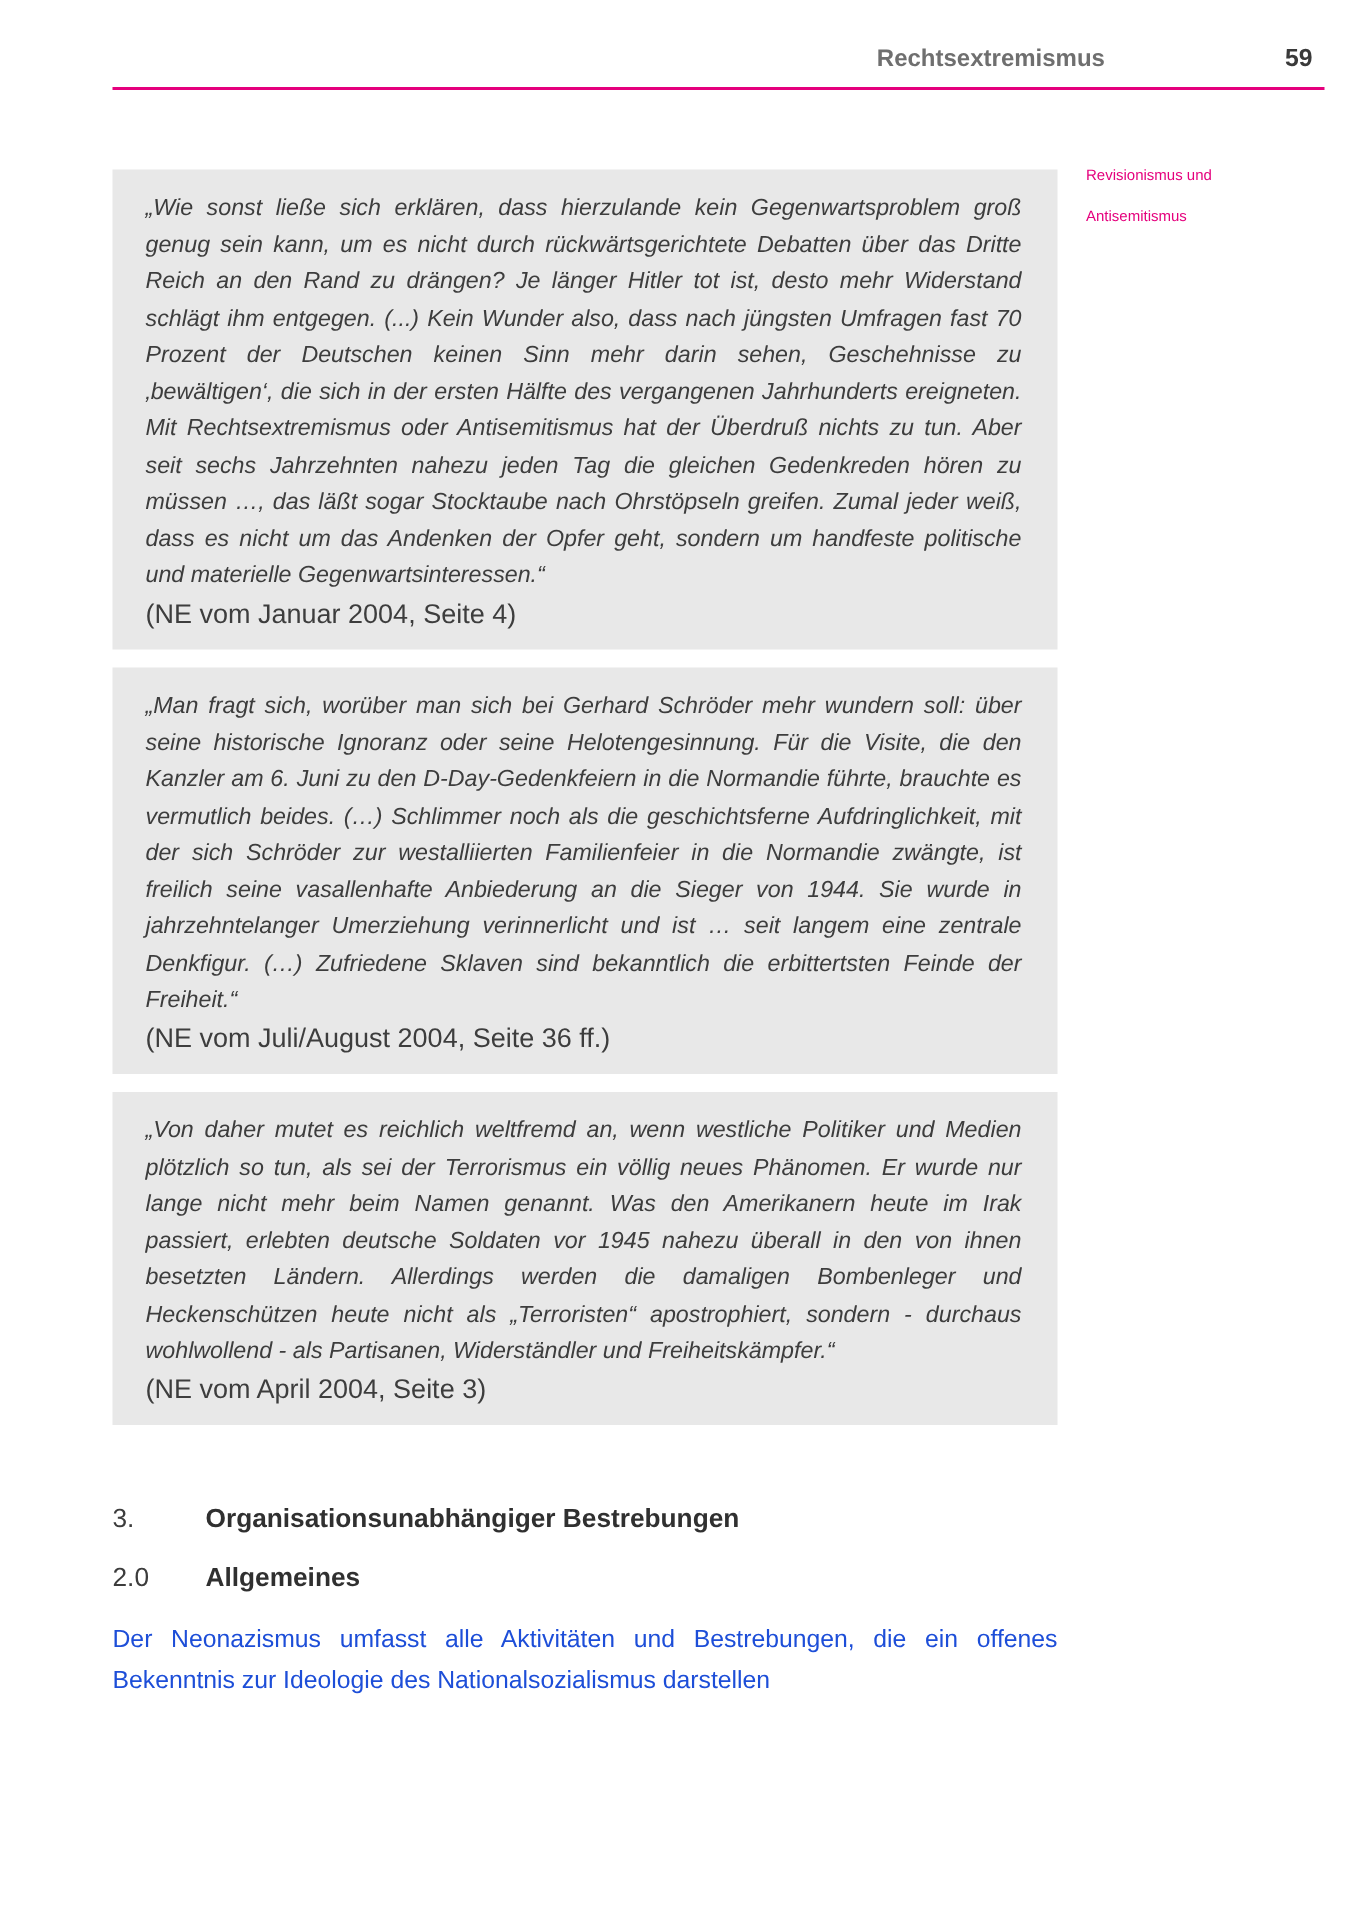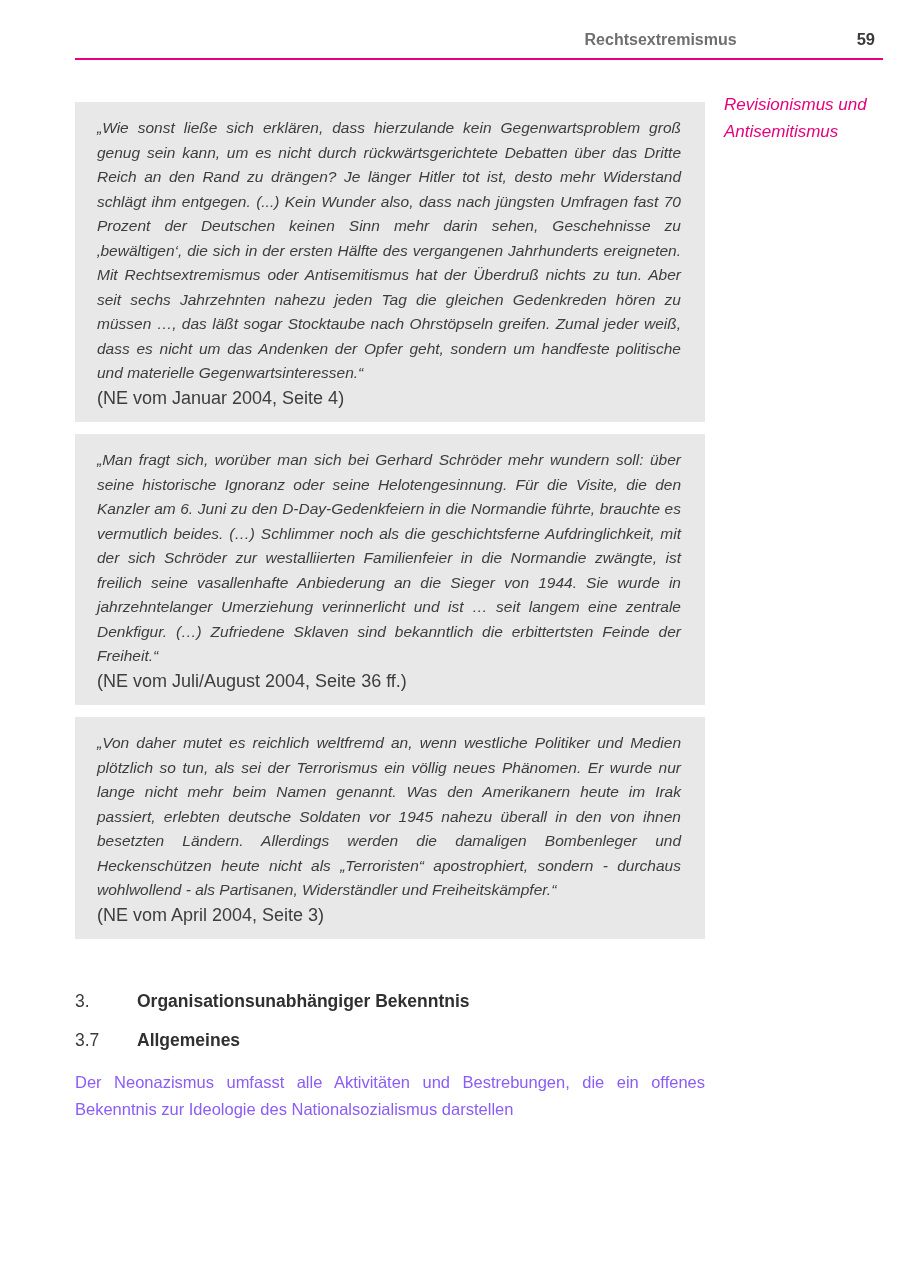--- a/index.html
+++ b/index.html
@@ -34,33 +34,32 @@
     font-size: 16.5px;
     color: #3a3a3a;
     margin-left: 120px;
     margin-right: 8px;
   }
 
   
   .margin-note {
     position: absolute;
     left: 724px;
-    top: 91px;
+    top: 104px;
     width: 165px;
-    font-style: italic;
-    font-size: 17px;
+    font-size: 10px;
     line-height: 27px;
     color: var(--accent, #e5007d);
   }
 
   
   .content {
     margin-left: 75px;
     width: 630px;
-    padding-top: 42px;
+    padding-top: 53px;
   }
 
   
   .quote-block {
     background: var(--quote-bg, #e8e8e8);
     padding: 14px 24px 12px 22px;
     margin-bottom: 12px;
   }
   .quote-text {
     font-style: italic;
@@ -92,21 +91,21 @@
     color: #3c3c3c;
   }
   .sec-title { font-weight: bold; }
 
   
   .body-text {
     margin-top: 18px;
     font-size: 16.5px;
     line-height: 27px;
     text-align: justify;
-    color: #8b5cf6;
+    color: #1d4ed8;
     width: 630px;
   }
 </style>
 </head>
 <body>
 
 <div class="page">
 
   <header class="page-header">
     <span class="header-title">Rechtsextremismus</span>
@@ -130,24 +129,24 @@
       <p class="quote-cite">(NE vom Juli/August 2004, Seite 36 ff.)</p>
     </section>
 
     <section class="quote-block">
       <p class="quote-text">„Von daher mutet es reichlich weltfremd an, wenn westliche Politiker und Medien plötzlich so tun, als sei der Terrorismus ein völlig neues Phänomen. Er wurde nur lange nicht mehr beim Namen genannt. Was den Amerikanern heute im Irak passiert, erlebten deutsche Soldaten vor 1945 nahezu überall in den von ihnen besetzten Ländern. Allerdings werden die damaligen Bombenleger und Heckenschützen heute nicht als „Terroristen“ apostrophiert, sondern - durchaus wohlwollend - als Partisanen, Widerständler und Freiheitskämpfer.“</p>
       <p class="quote-cite">(NE vom April 2004, Seite 3)</p>
     </section>
 
     <div class="section-heading">
       <span class="sec-num">3.</span>
-      <span class="sec-title">Organisationsunabhängiger Bekenntnis</span>
+      <span class="sec-title">Organisationsunabhängiger Bestrebungen</span>
     </div>
 
     <div class="section-heading">
-      <span class="sec-num">3.7</span>
+      <span class="sec-num">2.0</span>
       <span class="sec-title">Allgemeines</span>
     </div>
 
     <p class="body-text">Der Neonazismus umfasst alle Aktivitäten und Bestrebungen, die ein offenes Bekenntnis zur Ideologie des Nationalsozialismus darstellen</p>
 
   </main>
 </div>
 
 </body></html>

